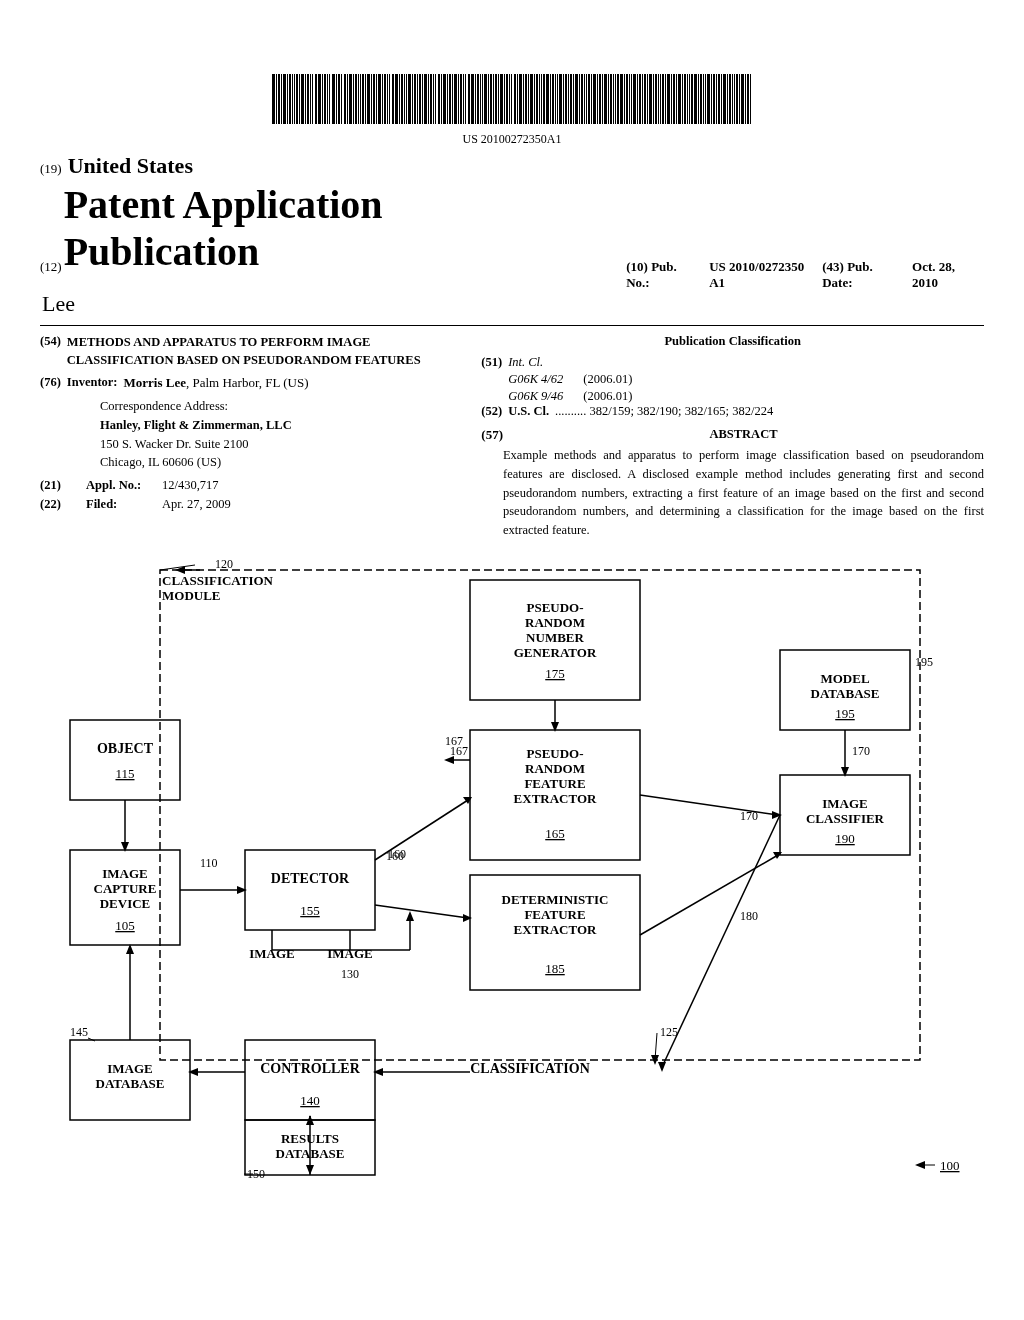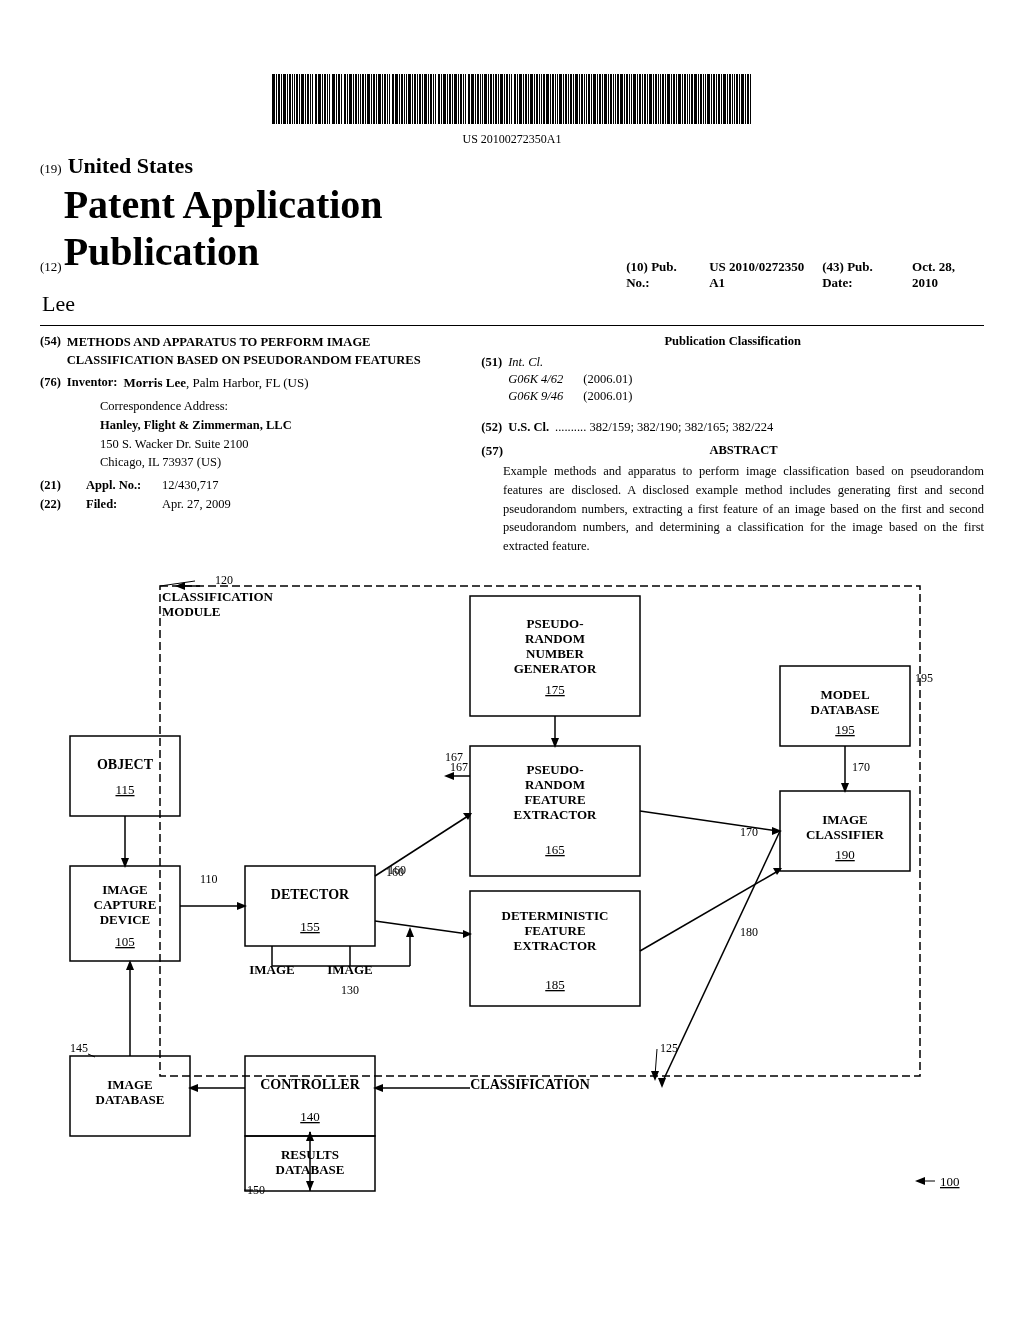--- a/index.html
+++ b/index.html
@@ -132,21 +132,21 @@
     
     .pub-class-title {
       font-weight: bold;
       text-align: center;
       font-size: 12.5px;
       margin-bottom: 6px;
     }
     .int-cl-section {
       display: flex;
       gap: 6px;
-      margin-bottom: 16px;
+      margin-bottom: 0;
       font-size: 12.5px;
     }
     .int-cl-entries {
       display: flex;
       flex-direction: column;
       gap: 2px;
     }
     .int-cl-row {
       display: flex;
       gap: 20px;
@@ -421,21 +421,21 @@
         <span class="field-label">Inventor:</span>
         <span style="font-size:13px;">
           <span class="inventor-name">Morris Lee</span><span>, Palm Harbor, FL (US)</span>
         </span>
       </div>
 
       <div class="corr-block">
         <div>Correspondence Address:</div>
         <div class="corr-bold">Hanley, Flight &amp; Zimmerman, LLC</div>
         <div>150 S. Wacker Dr. Suite 2100</div>
-        <div>Chicago, IL 73937 (US)</div>
+        <div>Chicago, IL 60606 (US)</div>
       </div>
 
       <div class="appl-row">
         <span class="appl-num-label">(21)</span>
         <span class="field-label" style="min-width:70px;">Appl. No.:</span>
         <span>12/430,717</span>
       </div>
 
       <div class="appl-row">
         <span class="appl-num-label">(22)</span>

